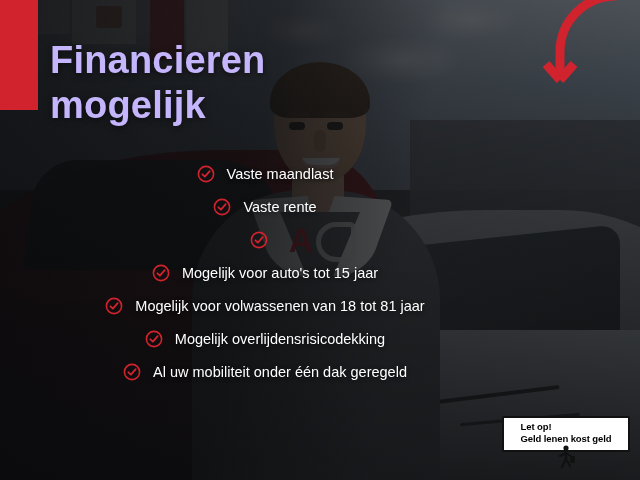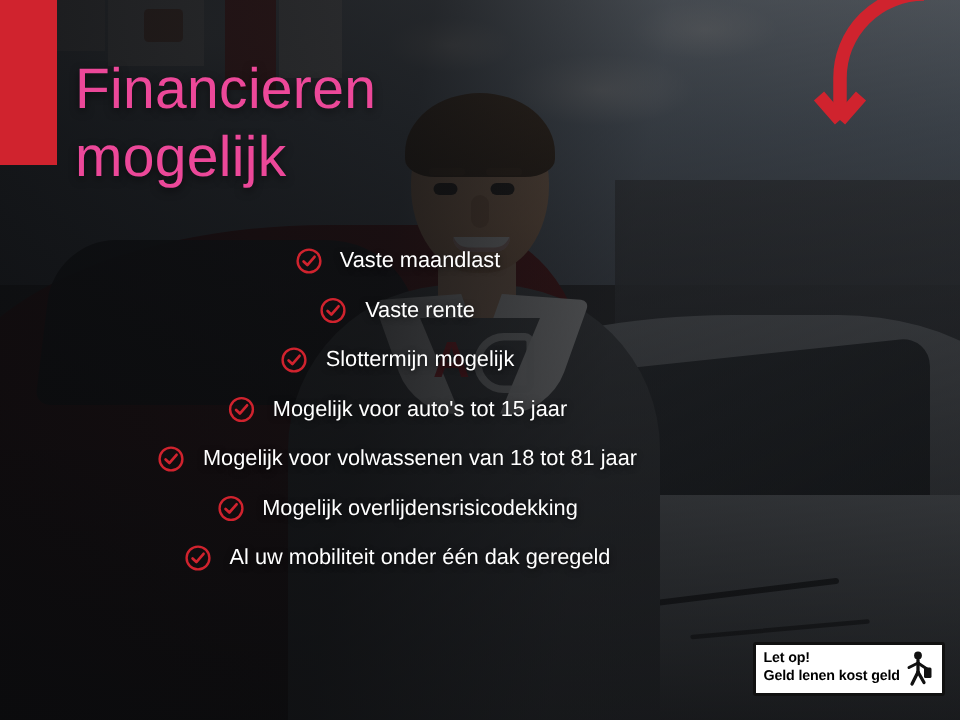--- a/index.html
+++ b/index.html
@@ -167,21 +167,21 @@
     position:absolute; left:0; top:0; width:38px; height:110px;
     background:#d0232e;
   }
   .red-arc {
     position:absolute; right:8px; top:-6px; width:120px; height:120px;
   }
 
   
   .headline {
     position:absolute; left:50px; top:38px; width:420px;
-    color:#ec4899; font-size:38px; line-height:1.18; font-weight:400;
+    color:#c4b5fd; font-size:38px; line-height:1.18; font-weight:700;
     letter-spacing:.2px;
     text-shadow:0 2px 6px rgba(0,0,0,.55);
   }
   .bullets {
     position:absolute; left:50px; top:158px; width:430px;
   }
   .bullet {
     display:flex; align-items:center; height:32px; margin-bottom:1px;justify-content:center;
   }
   .check {
@@ -189,24 +189,24 @@
   }
   .check svg { display:block; }
   .bullet-text {
     color:#ffffff; font-size:14.5px; line-height:1;
     text-shadow:0 1px 4px rgba(0,0,0,.6);
     white-space:nowrap;
   }
 
   
   .badge {
-    position:absolute; right:10px; bottom:16px;
+    position:absolute; right:10px; bottom:28px;
     width:128px; height:36px; background:#ffffff;
     border:2px solid #111; border-radius:2px;
-    display:flex; padding:3px 5px;
+    display:flex; align-items:center; padding:3px 5px;flex-direction:column;
   }
   .badge-text {
     flex:1 1 auto; color:#000; font-size:9.5px; font-weight:700;
     line-height:1.22; letter-spacing:-.1px;
   }
   .badge-fig { flex:0 0 22px; width:22px; height:28px; position:relative; }
 </style>
 </head>
 <body>
 
@@ -290,21 +290,20 @@
       <span class="bullet-text">Vaste rente</span>
     </div>
 
     <div class="bullet">
       <span class="check">
         <svg width="18" height="18" viewBox="0 0 18 18">
             <circle cx="9" cy="9" r="7.6" fill="none" stroke="#d0232e" stroke-width="1.6"></circle>
             <path d="M5.4 9.3 L7.9 11.7 L12.7 6.2" fill="none" stroke="#d0232e" stroke-width="1.8" stroke-linecap="round" stroke-linejoin="round"></path>
           </svg>
       </span>
-      <span class="bullet-text">Slottermijn mogelijk</span>
     </div>
 
     <div class="bullet">
       <span class="check">
         <svg width="18" height="18" viewBox="0 0 18 18">
             <circle cx="9" cy="9" r="7.6" fill="none" stroke="#d0232e" stroke-width="1.6"></circle>
             <path d="M5.4 9.3 L7.9 11.7 L12.7 6.2" fill="none" stroke="#d0232e" stroke-width="1.8" stroke-linecap="round" stroke-linejoin="round"></path>
           </svg>
       </span>
       <span class="bullet-text">Mogelijk voor auto's tot 15 jaar</span>

